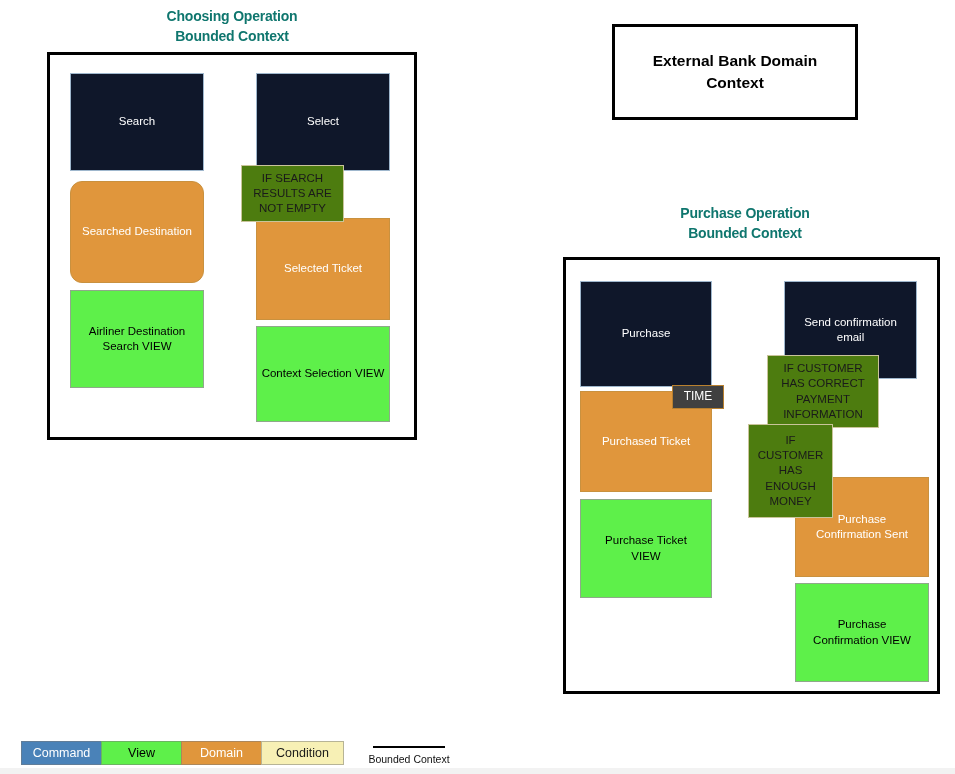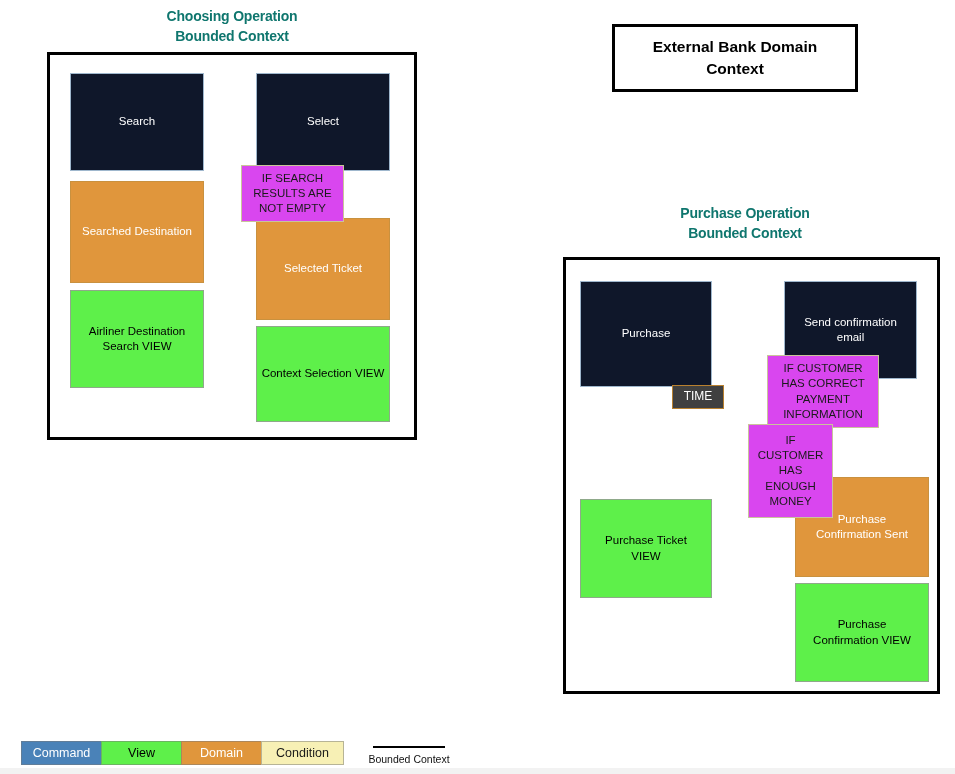--- a/index.html
+++ b/index.html
@@ -80,21 +80,21 @@
     background: #e0963c;
     color: #ffffff;
     border-color: #c9913f;
   }
   .note.view {
     background: #5ef04a;
     color: #000000;
     border-color: #8fa98a;
   }
   .note.condition {
-    background: #d946ef;
+    background: #4d7c0f;
     color: #1a1a1a;
     border-color: #c9c49a;
     font-size: 11.5px;
   }
   .note.time {
     background: #404040;
     color: #ffffff;
     border-color: #b8802f;
     font-size: 12px;
   }
@@ -158,45 +158,46 @@
 
 <div id="canvas">
 
   <div class="ctx-title" style="left:122px; top:6px; width:220px;">Choosing Operation
 Bounded Context</div>
 
   <div class="bounded-context" style="left:47px; top:52px; width:370px; height:388px;"></div>
 
   <div class="note command" style="left:70px; top:73px; width:134px; height:98px;">Search</div>
 
-  <div class="note event" style="left:70px; top:181px; width:134px; height:102px;">Searched Destination</div>
+  <div class="note event" style="left:70px; top:181px; width:134px; height:102px;border-radius:12px;">Searched Destination</div>
 
   <div class="note view" style="left:70px; top:290px; width:134px; height:98px;">Airliner Destination
 Search VIEW</div>
 
   <div class="note command" style="left:256px; top:73px; width:134px; height:98px;">Select</div>
 
   <div class="note event" style="left:256px; top:218px; width:134px; height:102px;">Selected Ticket</div>
 
   <div class="note view" style="left:256px; top:326px; width:134px; height:96px;">Context Selection VIEW</div>
 
   <div class="note condition" style="left:241px; top:165px; width:103px; height:57px; z-index:5;">IF SEARCH
 RESULTS ARE
 NOT EMPTY</div>
 
-  <div class="plain-box" style="left:612px; top:24px; width:246px; height:68px;">External Bank Domain
+  <div class="plain-box" style="left:612px; top:24px; width:246px; height:96px;">External Bank Domain
 Context</div>
 
   <div class="ctx-title" style="left:635px; top:203px; width:220px;">Purchase Operation
 Bounded Context</div>
 
   <div class="bounded-context" style="left:563px; top:257px; width:377px; height:437px;"></div>
 
   <div class="note command" style="left:580px; top:281px; width:132px; height:106px;">Purchase</div>
 
+  <div class="note event" style="left:580px; top:391px; width:132px; height:101px;">Purchased Ticket</div>
 
   <div class="note view" style="left:580px; top:499px; width:132px; height:99px;">Purchase Ticket
 VIEW</div>
 
   <div class="note time" style="left:672px; top:385px; width:52px; height:24px; z-index:6;">TIME</div>
 
   <div class="note command" style="left:784px; top:281px; width:133px; height:98px;">Send confirmation
 email</div>
 
   <div class="note event" style="left:795px; top:477px; width:134px; height:100px;">Purchase

